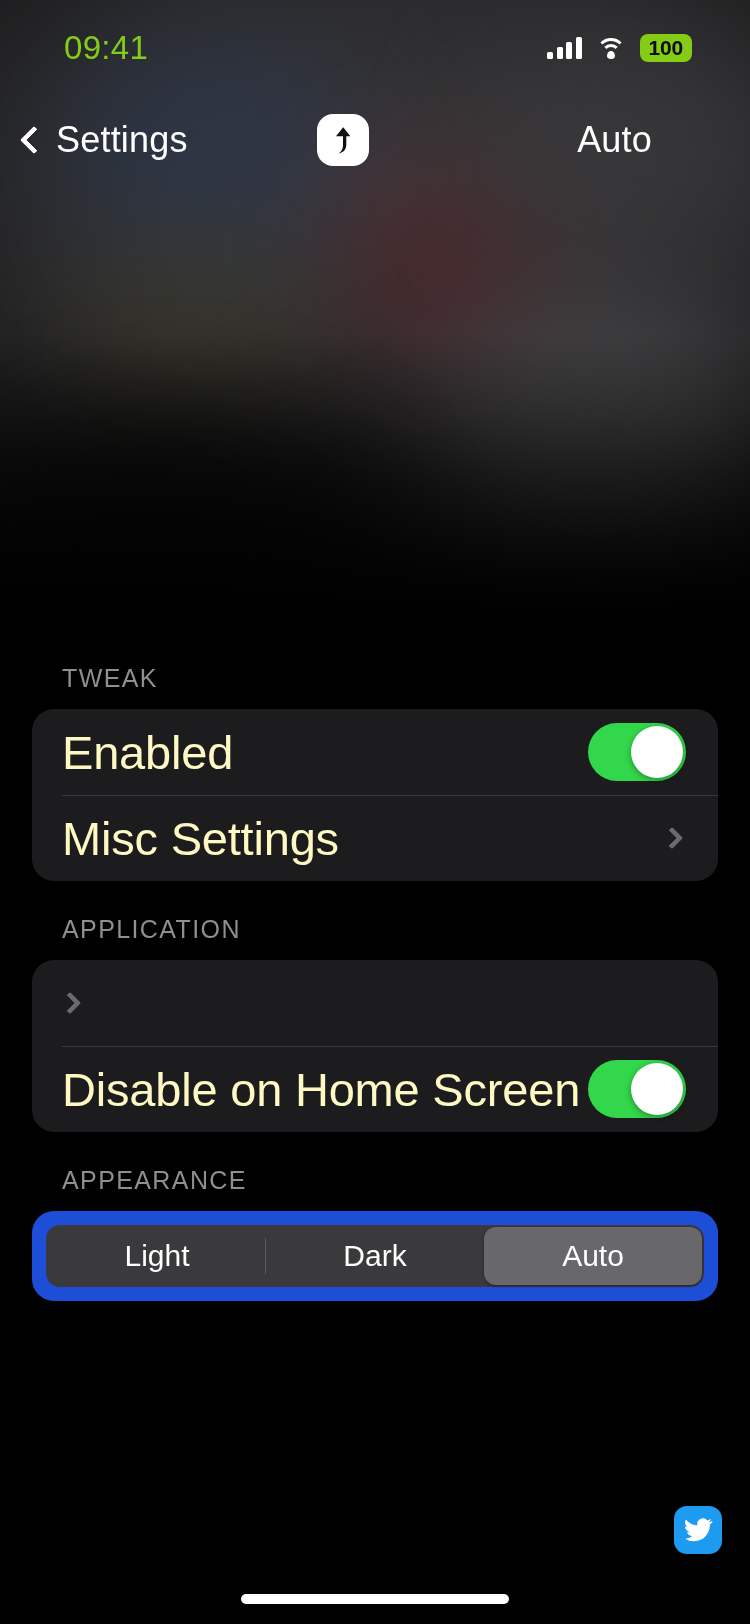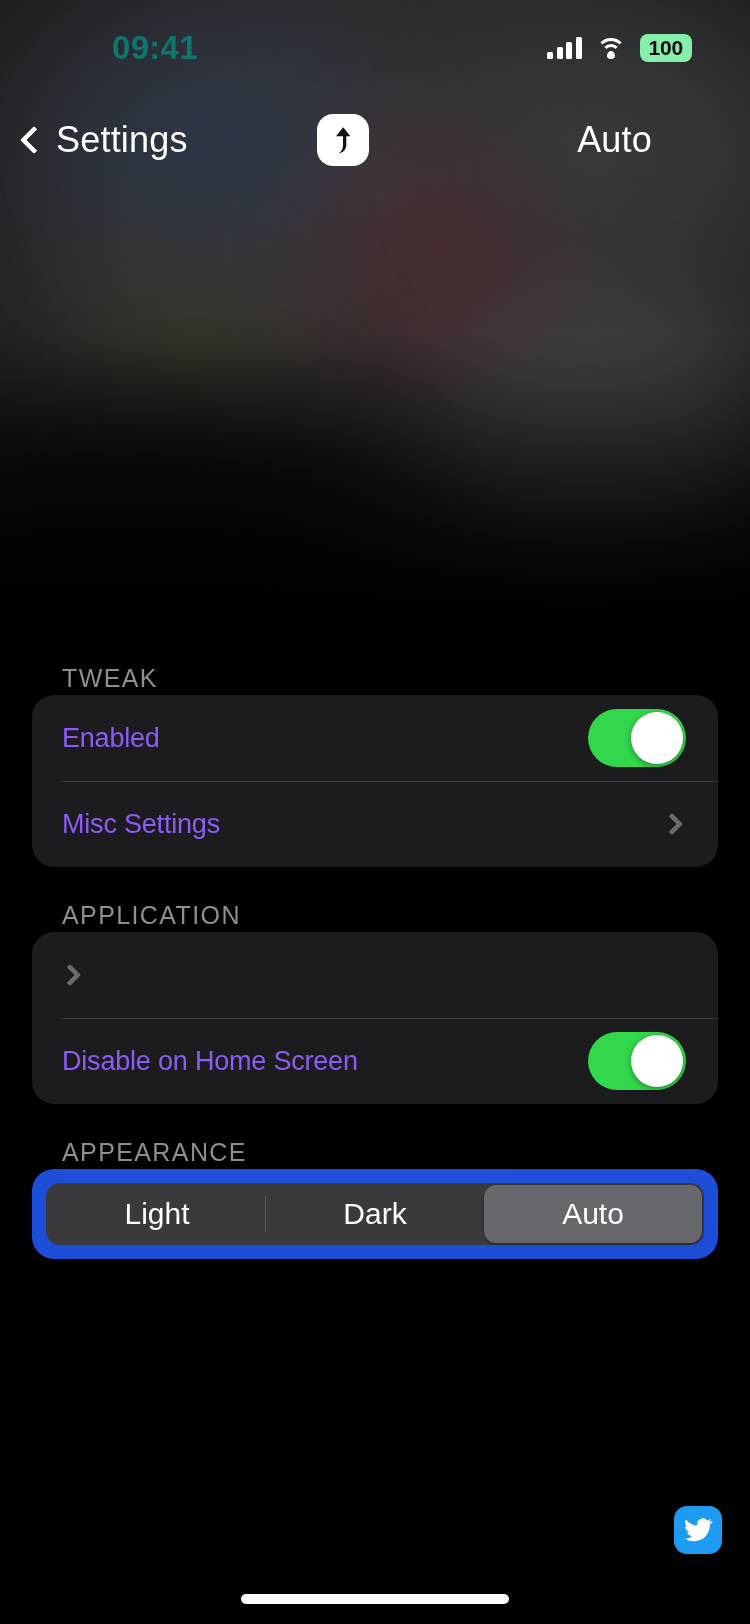--- a/index.html
+++ b/index.html
@@ -47,21 +47,21 @@
 
   
   .statusbar {
     position:absolute; left:0; top:0;
     width:750px; height:96px;
     display:flex; align-items:center; justify-content:space-between;
     padding:0 58px 0 64px;
     z-index:6;
   }
   .sb-time {
-    color:#0f766e; font-size:33px; font-weight:700; letter-spacing:.3px;margin-left:48px;
+    color:#84cc16; font-size:33px; font-weight:400; letter-spacing:.3px;
   }
   .sb-right { display:flex; align-items:center; gap:14px; }
 
   .sig { display:flex; align-items:flex-end; gap:3.5px; height:22px; }
   .sig i { display:block; width:6px; background:#fff; border-radius:1.5px; }
   .sig i:nth-child(1){ height:7px; }
   .sig i:nth-child(2){ height:12px; }
   .sig i:nth-child(3){ height:17px; }
   .sig i:nth-child(4){ height:22px; }
 
@@ -73,21 +73,21 @@
     border-radius:50%;
   }
   .wifi .w1 { width:30px; height:30px; top:1px; }
   .wifi .w2 { width:19px; height:19px; top:7px; }
   .wifi .w3 {
     width:8px; height:8px; top:14px; border:none;
     background:#fff; border-radius:50% 50% 50% 50%/60% 60% 40% 40%;
   }
 
   .battery {
-    background:#86efac; color:#0b0b0b;
+    background:#84cc16; color:#0b0b0b;
     font-size:21px; font-weight:700;
     border-radius:8px;
     padding:3px 9px 4px 9px;
     line-height:1;
     letter-spacing:-.2px;
   }
 
   
   .navbar {
     position:absolute; left:0; top:105px;
@@ -151,43 +151,43 @@
     position:absolute; left:0; top:640px;
     width:750px;
     z-index:5;
   }
   .section { margin-bottom:10px; }
   .section-header {
     color:#8e8e93;
     font-size:25px;
     font-weight:400;
     letter-spacing:1.4px;
-    padding:24px 0 2px 62px;
+    padding:24px 0 16px 62px;
   }
   .card {
     margin:0 32px;
     background:#1c1c1e;
     border-radius:22px;
     overflow:hidden;
   }
   .row {
     position:relative;
     min-height:86px;
     display:flex; align-items:center;
     padding:0 32px 0 30px;
     cursor:pointer;
   }
   .row + .row::before {
     content:"";
     position:absolute; left:30px; right:0; top:0;
     height:1px; background:#38383a;
   }
   .row-label {
-    color:#8b5cf6;
-    font-size:27px;
+    color:#fef9c3;
+    font-size:47px;
     font-weight:400;
     letter-spacing:-.2px;
     flex:1;
   }
   .chev-right {
     width:16px; height:16px;
     border-top:5px solid #6a6a6d; border-right:5px solid #6a6a6d;
     transform:rotate(45deg);
     border-radius:2px;
     margin-right:6px;

